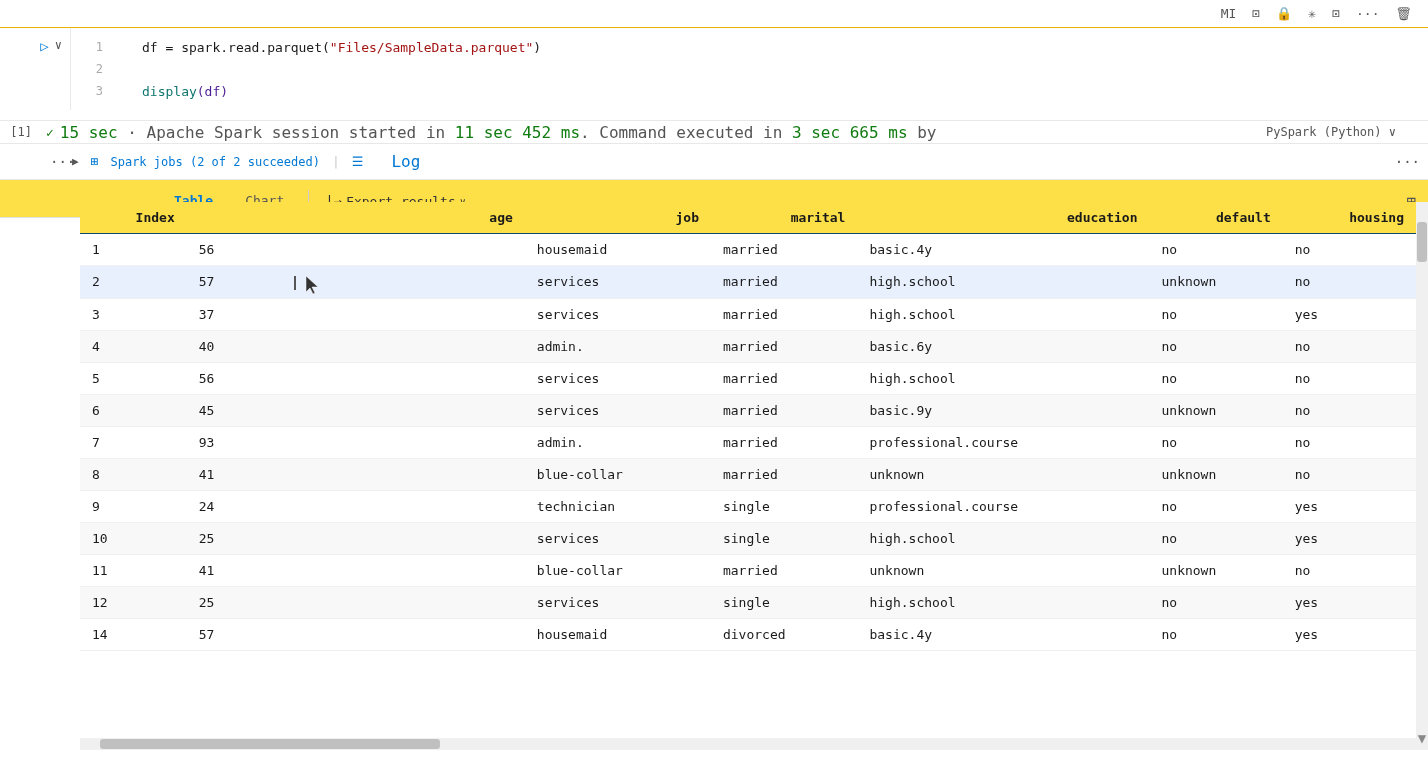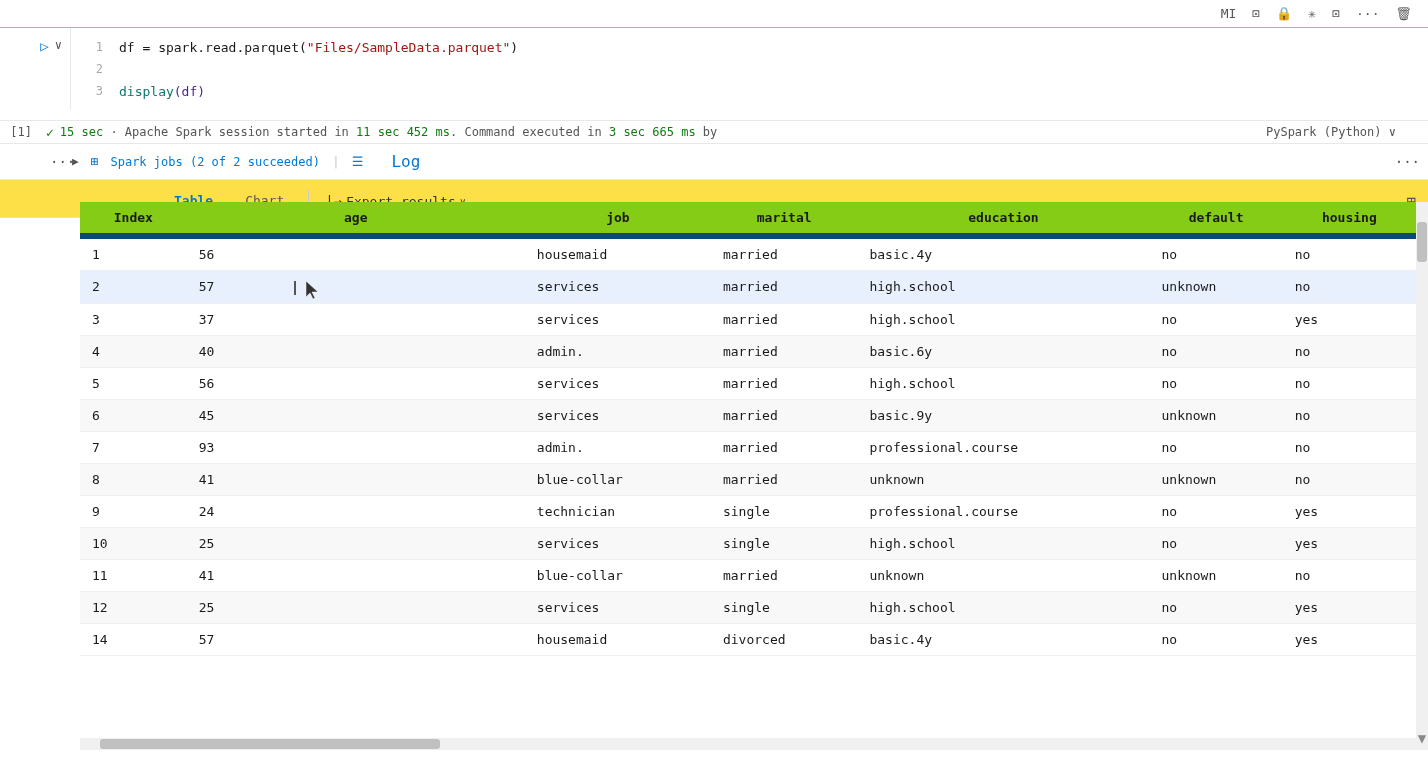--- a/index.html
+++ b/index.html
@@ -76,20 +76,21 @@
       text-align: right;
       color: #aaa;
       font-size: 12px;
       margin-right: 16px;
       font-family: Consolas, monospace;
     }
     .code-text {
       font-family: Consolas, monospace;
       font-size: 13px;
       color: #1a1a1a;
+      margin-left: 23px;
     }
 
     
     .status-bar {
       position: absolute;
       top: 100px;
       left: 0;
       right: 0;
       height: 26px;
       background: #fff;
@@ -105,21 +106,21 @@
       font-size: 12px;
       width: 32px;
       text-align: right;
       padding-right: 8px;
     }
     .status-check {
       color: #107c10;
       font-size: 13px;
     }
     .status-text {
-      font-size: 12px;
+      font-size: 16px;
       color: #555;
     }
     .pyspark-label {
       position: absolute;
       right: 32px;
       font-size: 12px;
       color: #555;
     }
 
     
@@ -196,29 +197,29 @@
       bottom: 12px;
       overflow: hidden;
     }
 
     table {
       width: 100%;
       border-collapse: collapse;
       font-size: 13px;
     }
     thead th {
-      text-align: center;
+      text-align: right;
       padding: 8px 12px;
       font-weight: 600;
       color: #1a1a1a;
-      border-bottom: 6px solid #0c4a6e;
+      border-bottom: 1px solid #0c4a6e;
       white-space: nowrap;
       position: sticky;
       top: 0;
-      background: #84cc16;
+      background: #fde047;
     }
     tbody tr {
       border-bottom: 1px solid #f0f0f0;
     }
     tbody tr:nth-child(even) {
       background: #f8f8f8;
     }
     tbody tr.highlighted {
       background: #e8f0fe;
     }

